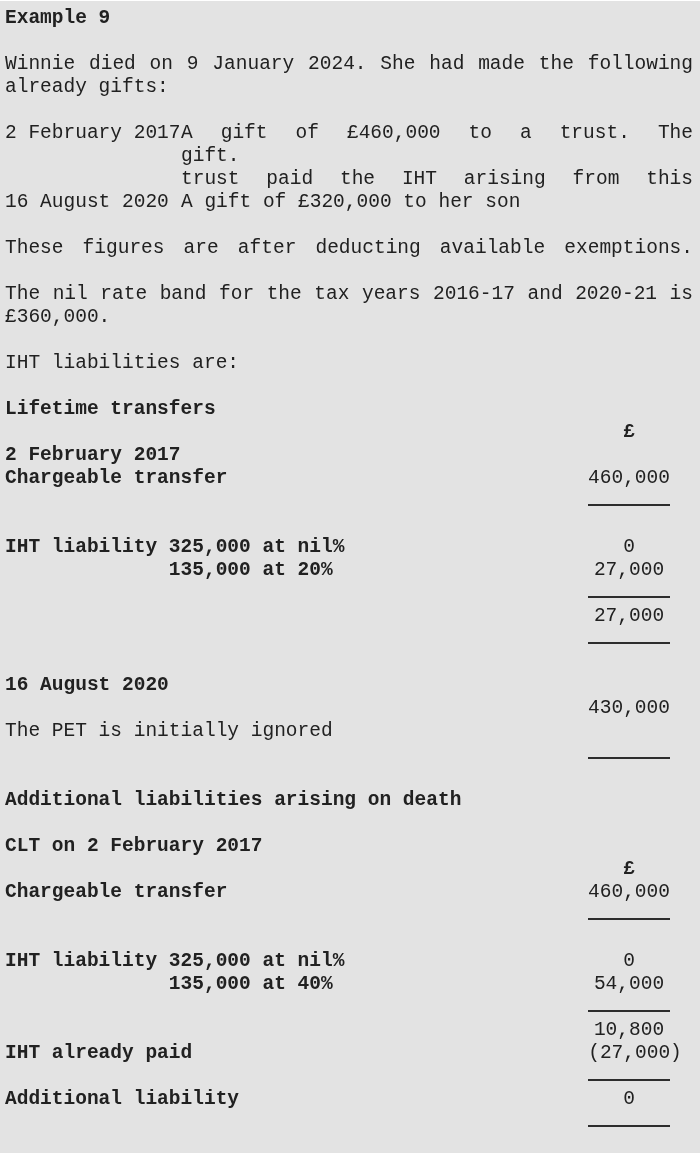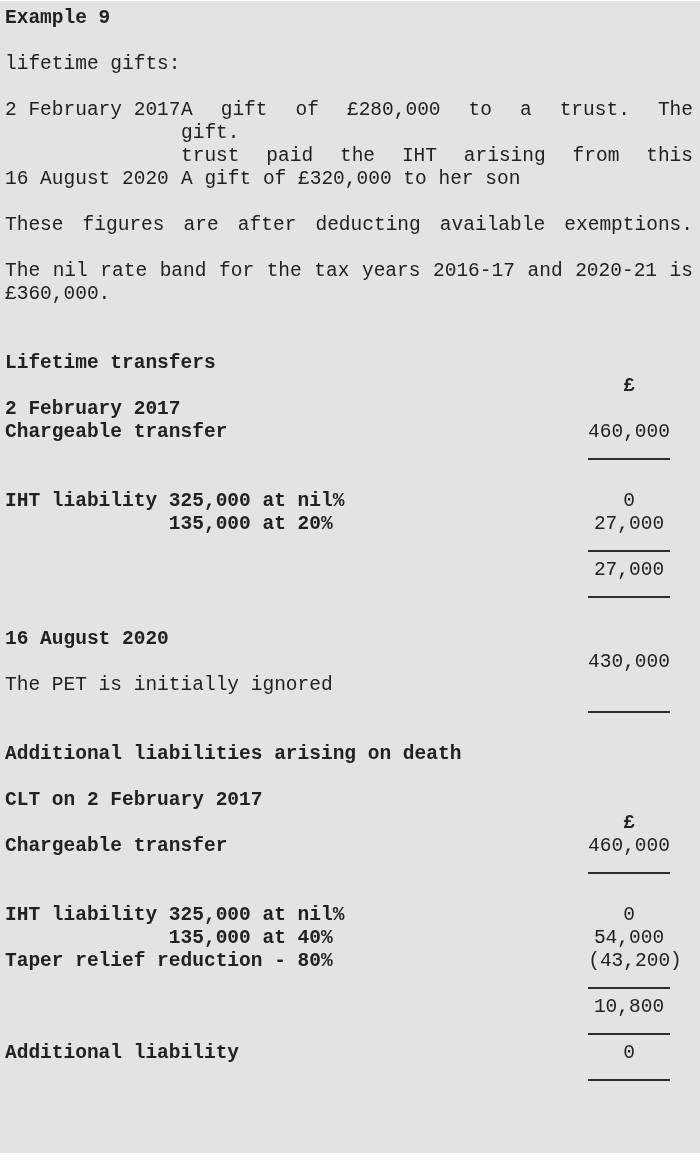--- a/index.html
+++ b/index.html
@@ -41,27 +41,28 @@
 </style>
 </head>
 <body>
 
 <div class="sheet">
 
   <div class="line b">Example 9</div>
 
   <div class="line"></div>
 
-  <div class="line">lifetime gifts:</div>
+  <div class="line just">Winnie died on 9 January 2024. She had made the following</div>
+  <div class="line">already gifts:</div>
 
   <div class="line"></div>
 
   <div class="row">
     <span class="gdate">2 February 2017</span>
-    <span class="gdesc just">A gift of £280,000 to a trust. The</span>
+    <span class="gdesc just">A gift of £460,000 to a trust. The</span>
   </div>
 
   <div class="line indent">gift.</div>
   <div class="line indent just">trust paid the IHT arising from this</div>
 
   <div class="row">
     <span class="gdate">16 August 2020</span>
     <span class="gdesc">A gift of £320,000 to her son</span>
   </div>
 
@@ -69,20 +70,21 @@
 
   <div class="line just">These figures are after deducting available exemptions.</div>
 
   <div class="line"></div>
 
   <div class="line just">The nil rate band for the tax years 2016-17 and 2020-21 is</div>
   <div class="line">£360,000.</div>
 
   <div class="line"></div>
 
+  <div class="line">IHT liabilities are:</div>
 
   <div class="line"></div>
 
   <div class="line b">Lifetime transfers</div>
 
   <div class="row">
     <span class="amt center b">£</span>
   </div>
 
   <div class="line b">2 February 2017</div>
@@ -160,33 +162,33 @@
   <div class="row">
     <span class="lbl">IHT liability 325,000 at nil%</span>
     <span class="amt">0</span>
   </div>
 
   <div class="row">
     <span class="lbl">              135,000 at 40%</span>
     <span class="amt">54,000</span>
   </div>
 
-  <div class="row">
-    <span class="lbl">Taper relief reduction - 80%</span>
-    <span class="amt paren">(43,200)</span>
-  </div>
 
   <div class="rline">
       <span class="rule"></span>
     </div>
 
   <div class="row">
     <span class="amt">10,800</span>
   </div>
 
+  <div class="row">
+    <span class="lbl">IHT already paid</span>
+    <span class="amt paren">(27,000)</span>
+  </div>
 
   <div class="rline">
       <span class="rule"></span>
     </div>
 
   <div class="row">
     <span class="lbl">Additional liability</span>
     <span class="amt">0</span>
   </div>
 

